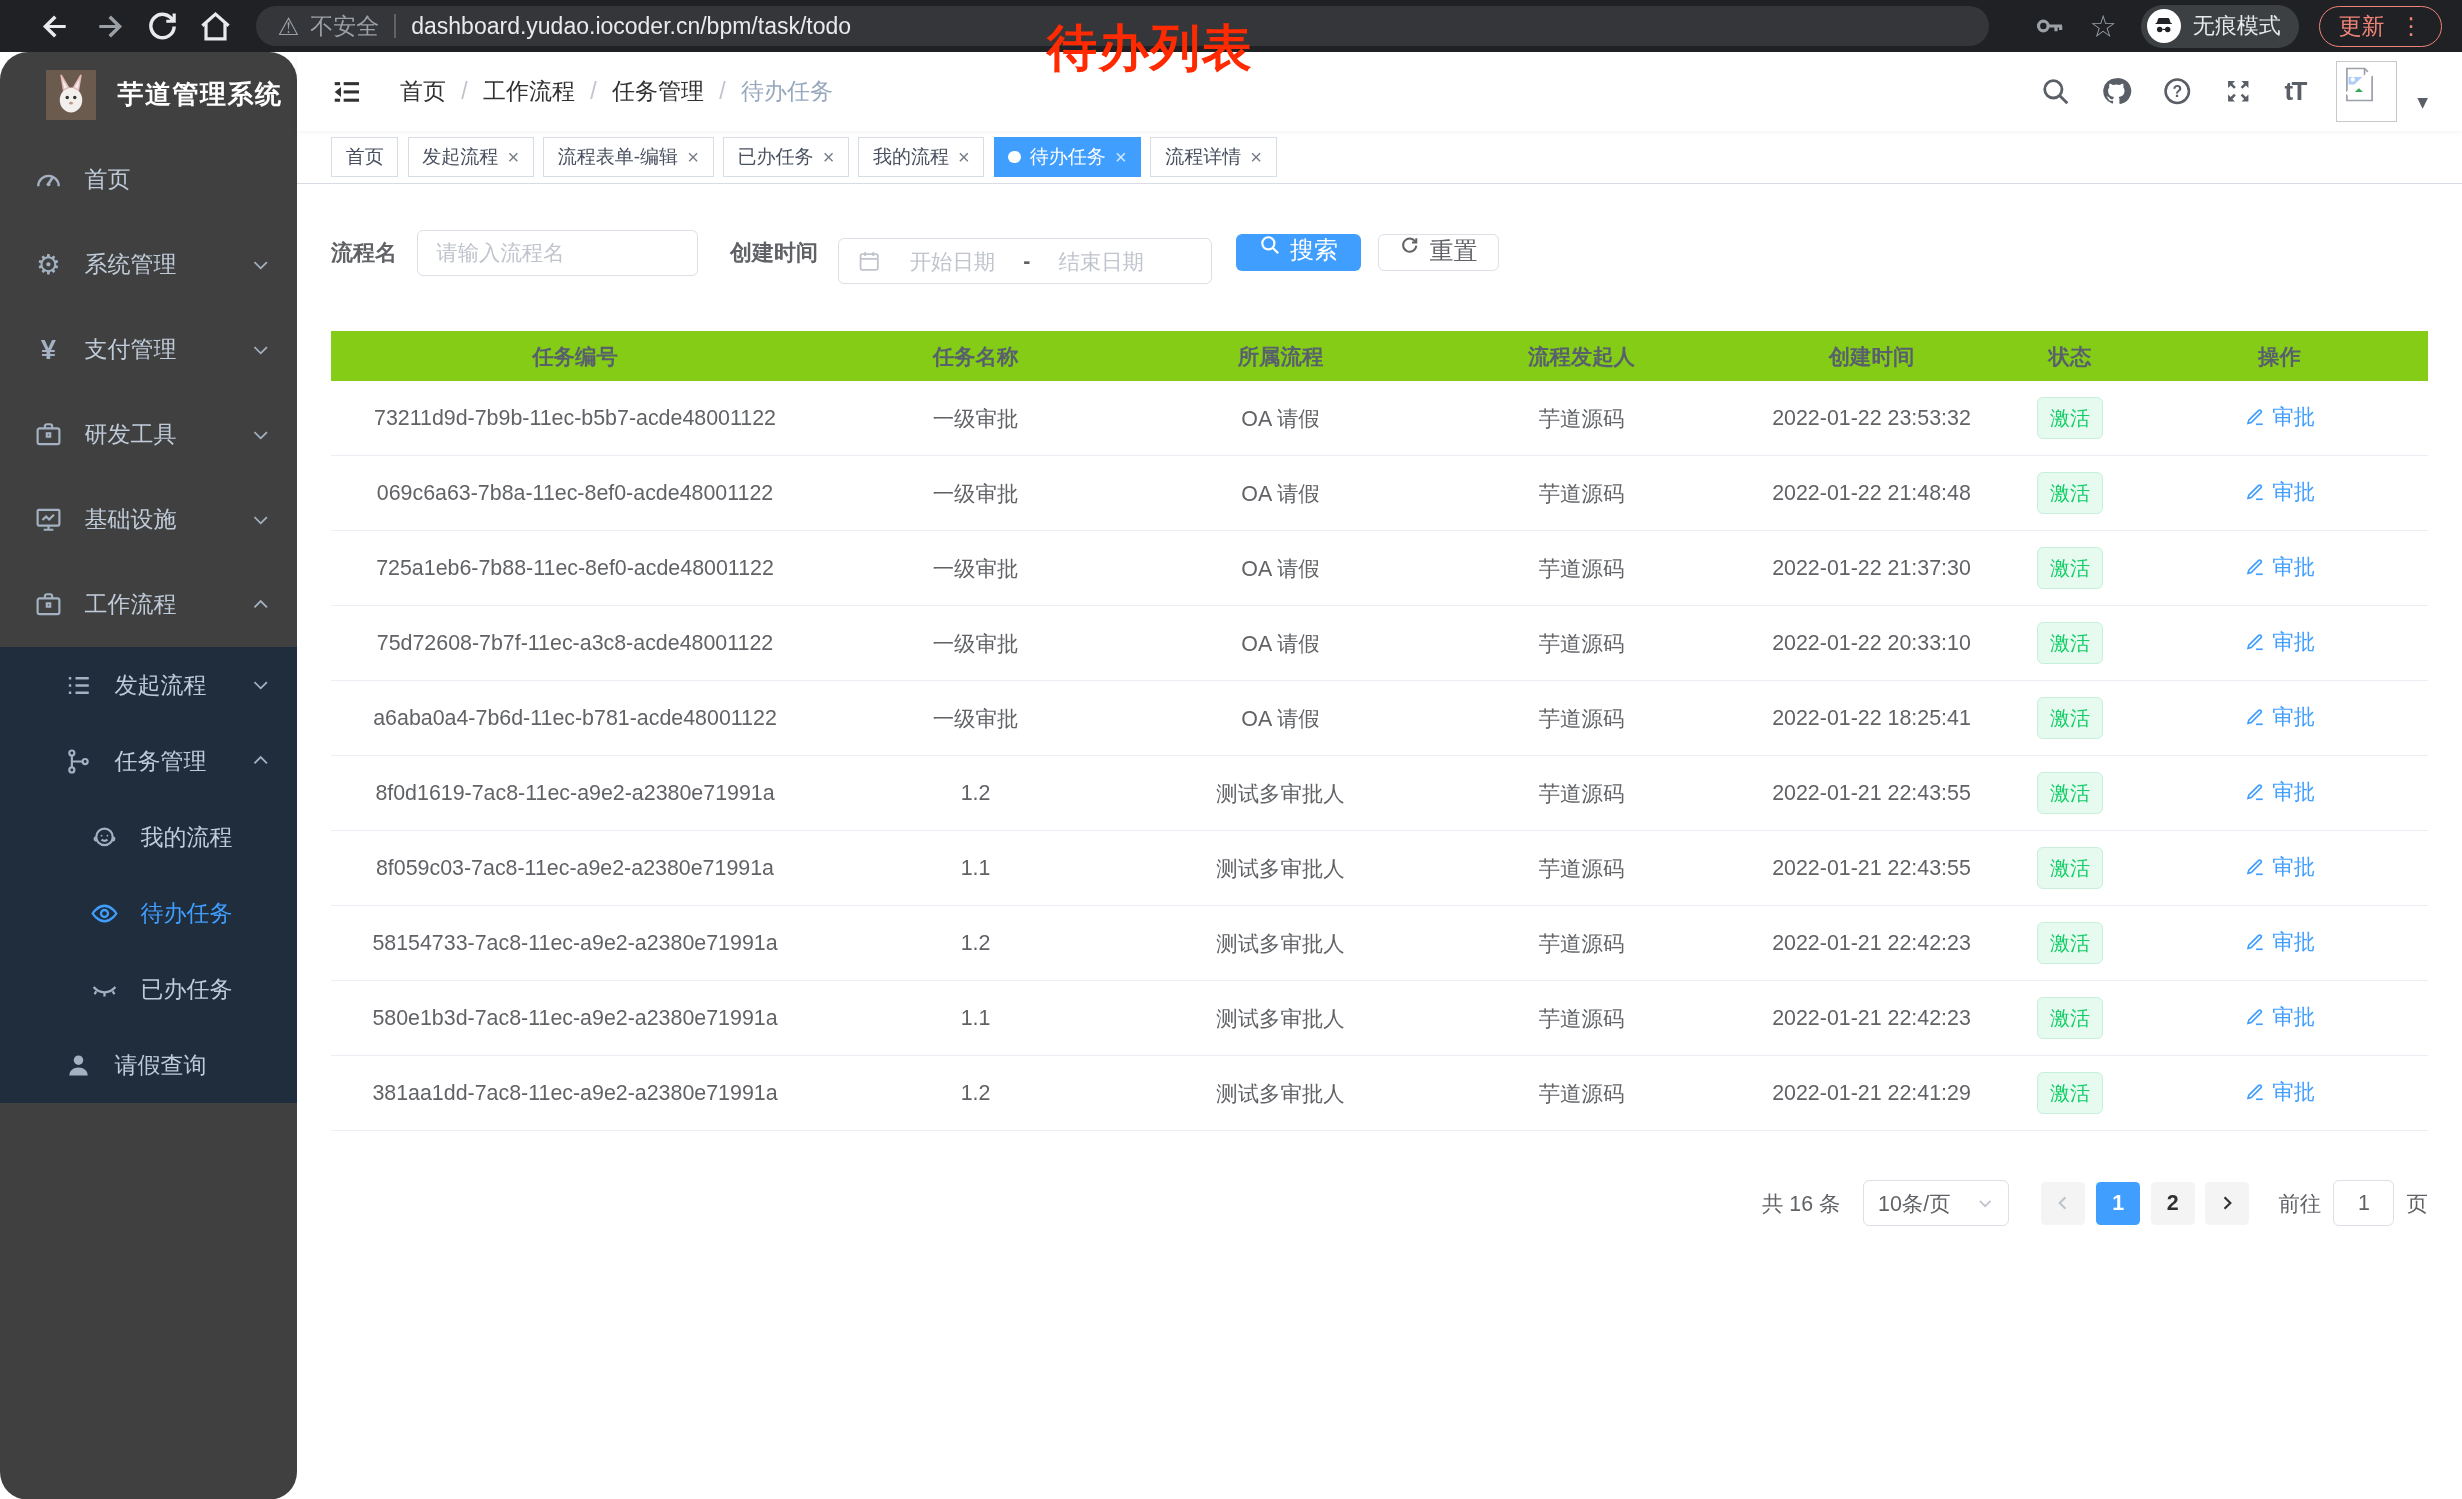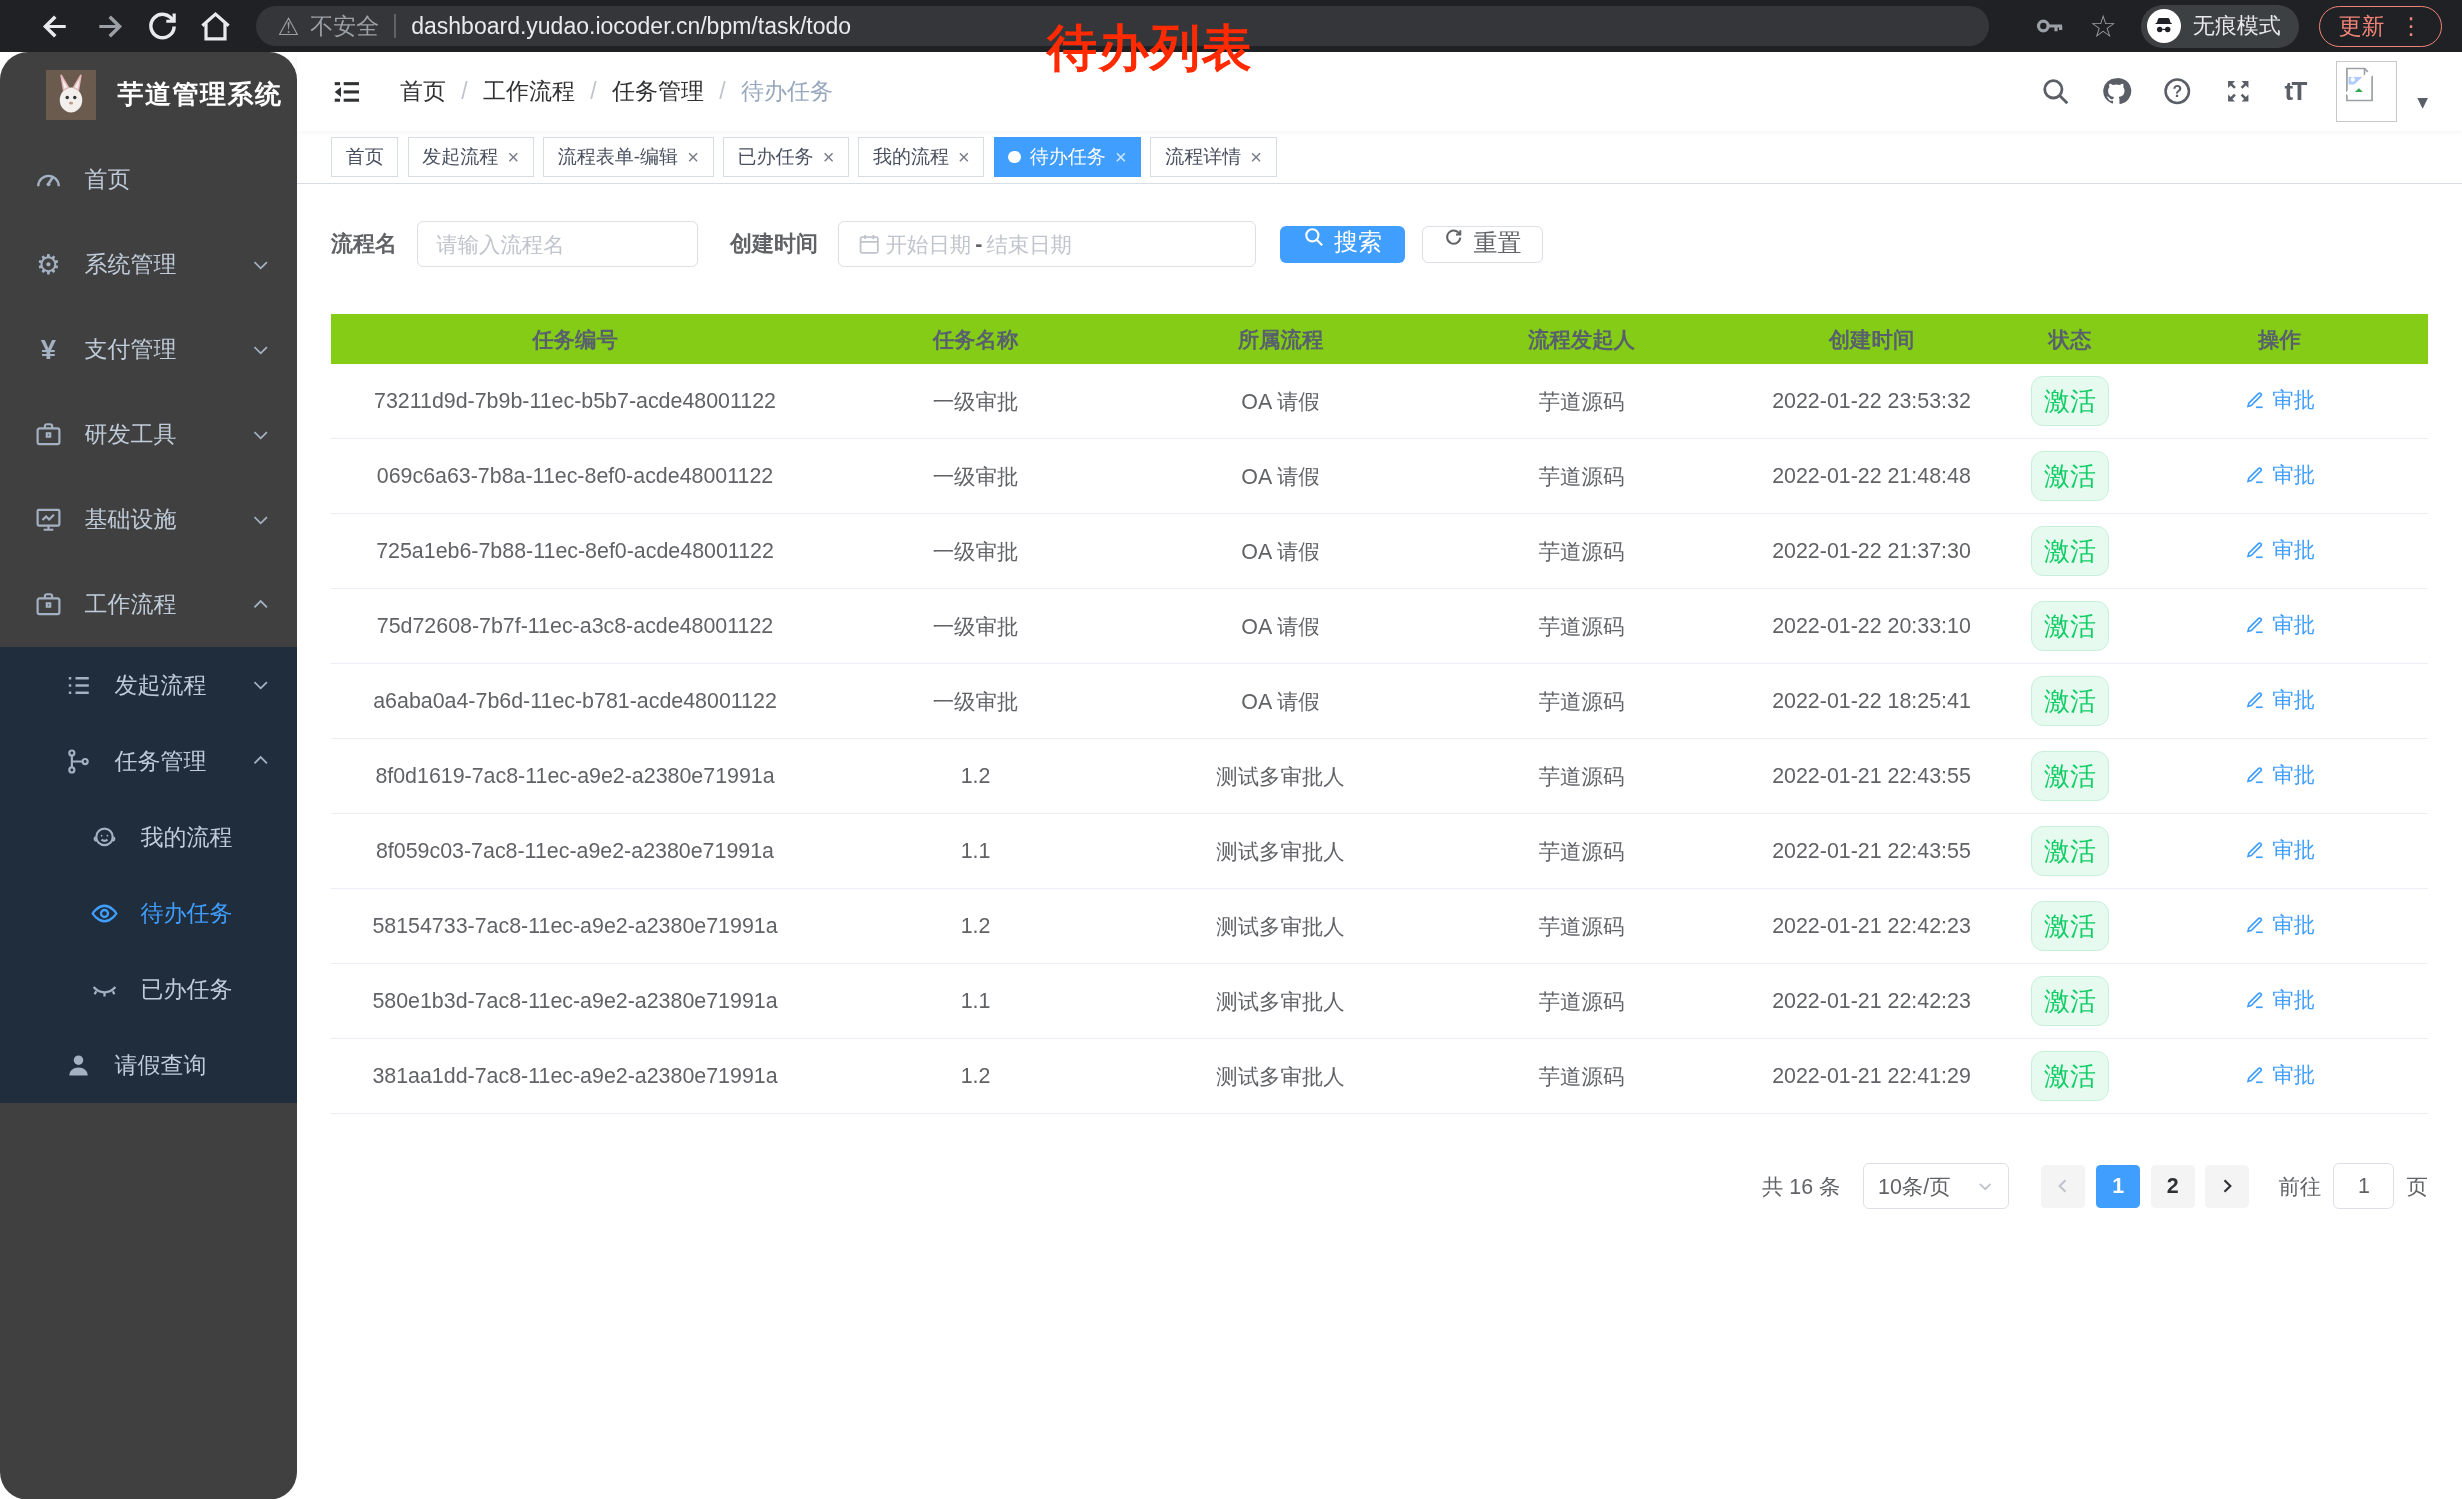--- a/index.html
+++ b/index.html
@@ -74,39 +74,39 @@
 
   
   #content { padding:37px 34px 0; }
   #filter-row { display:flex; align-items:center; }
   .f-label { font-size:22px; font-weight:700; color:#606266; }
   .inputbox { height:46px; border:1.5px solid #dcdfe6; border-radius:6.1px; background:#fff;
     display:flex; align-items:center; padding:0 18.3px; font-size:21.4px; }
   #name-input { width:281px; margin-left:20px; }
   .ph { color:#c0c4cc; }
   #date-label { margin-left:32px; }
-  #date-input { width:418px; margin-left:20px; gap:4px; }
+  #date-input { width:374px; margin-left:20px; gap:28px;margin-top:17px; }
   #date-input .cal { width:24.4px; height:24.4px; color:#c0c4cc; }
   #date-sep { color:#606266; font-weight:700; }
   .btn { height:37px; border-radius:6.1px; font-size:24px; display:flex; align-items:flex-start;
     gap:9.2px; cursor:pointer; }
   #search-btn { margin-left:24.4px; padding:0 23px; background:#409eff; color:#fff; }
   #reset-btn { margin-left:17px; padding:0 20px; background:#fff; border:1.5px solid #dcdfe6; color:#606266; }
   .btn .bic { width:21.4px; height:21.4px; }
 
   
   #table { margin-top:47px; }
   .t-head { display:flex; align-items:center; height:50px; background:#84cc16; }
   .t-row { display:flex; align-items:center; height:75px; border-bottom:1.5px solid #ebeef5; }
   .td,.th { text-align:center; font-size:21.4px; color:#606266; white-space:nowrap; }
   .th { color:#58606e; font-weight:700; }
   .c0{width:488px;} .c1{width:313px;} .c2{width:297px;} .c3{width:305px;} .c4{width:275px;}
   .c5{width:122px;} .c6{width:297px;}
   .tag-green { display:inline-block; background:#e7faf0; border:1.5px solid #c7f0da; color:#13ce66;
-    font-size:26px; padding:6.9px 12.2px; border-radius:12px; }
+    font-size:20px; padding:6.9px 12.2px; border-radius:6px; }
   .approve { color:#409eff; display:inline-flex; align-items:center; gap:6.9px; cursor:pointer; }
   .approve .ic { width:21.4px; height:21.4px; }
 
   
   #pager { margin-top:49px; display:flex; align-items:center; justify-content:flex-end;
     font-size:21.4px; color:#606266; }
   #size-select { width:146px; height:46px; border:1.5px solid #dcdfe6; border-radius:6.1px;
     display:flex; align-items:center; justify-content:space-between; padding:0 13.7px; margin-left:23px; }
   #size-caret { width:18.3px; height:18.3px; color:#c0c4cc; }
   .pg-btn { min-width:44px; height:43px; background:#f4f4f5; border-radius:4.6px; display:flex;

